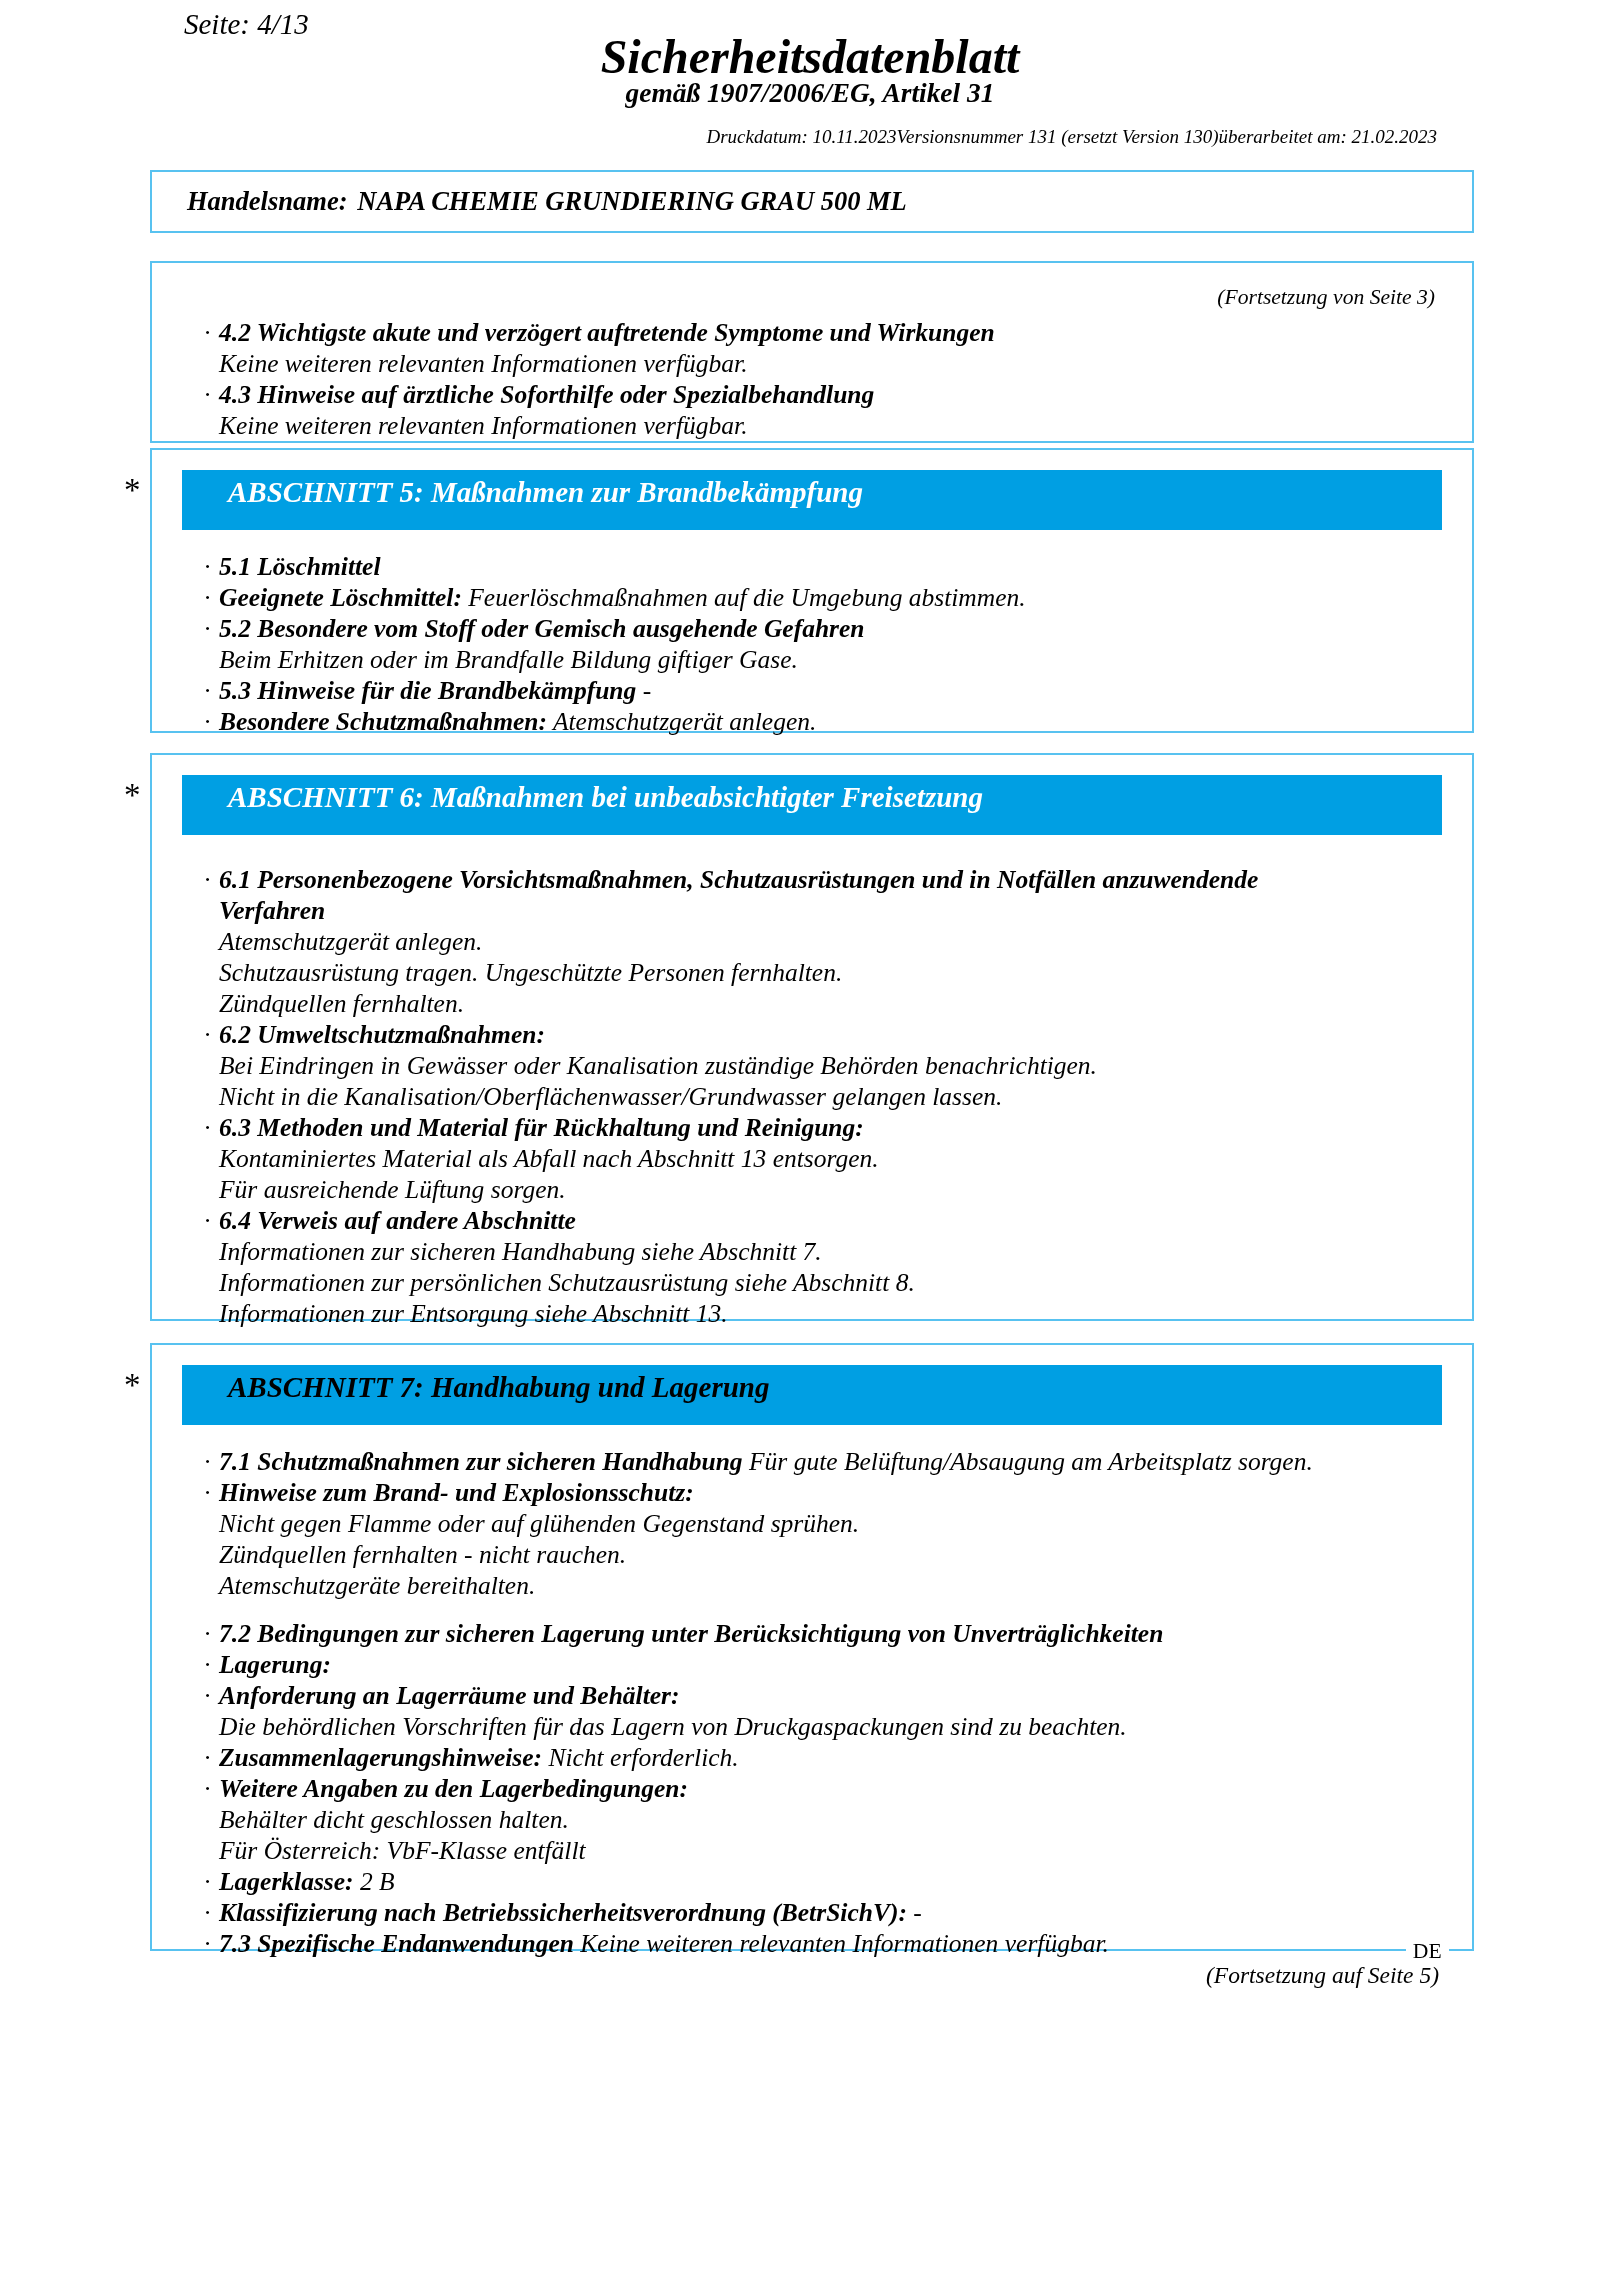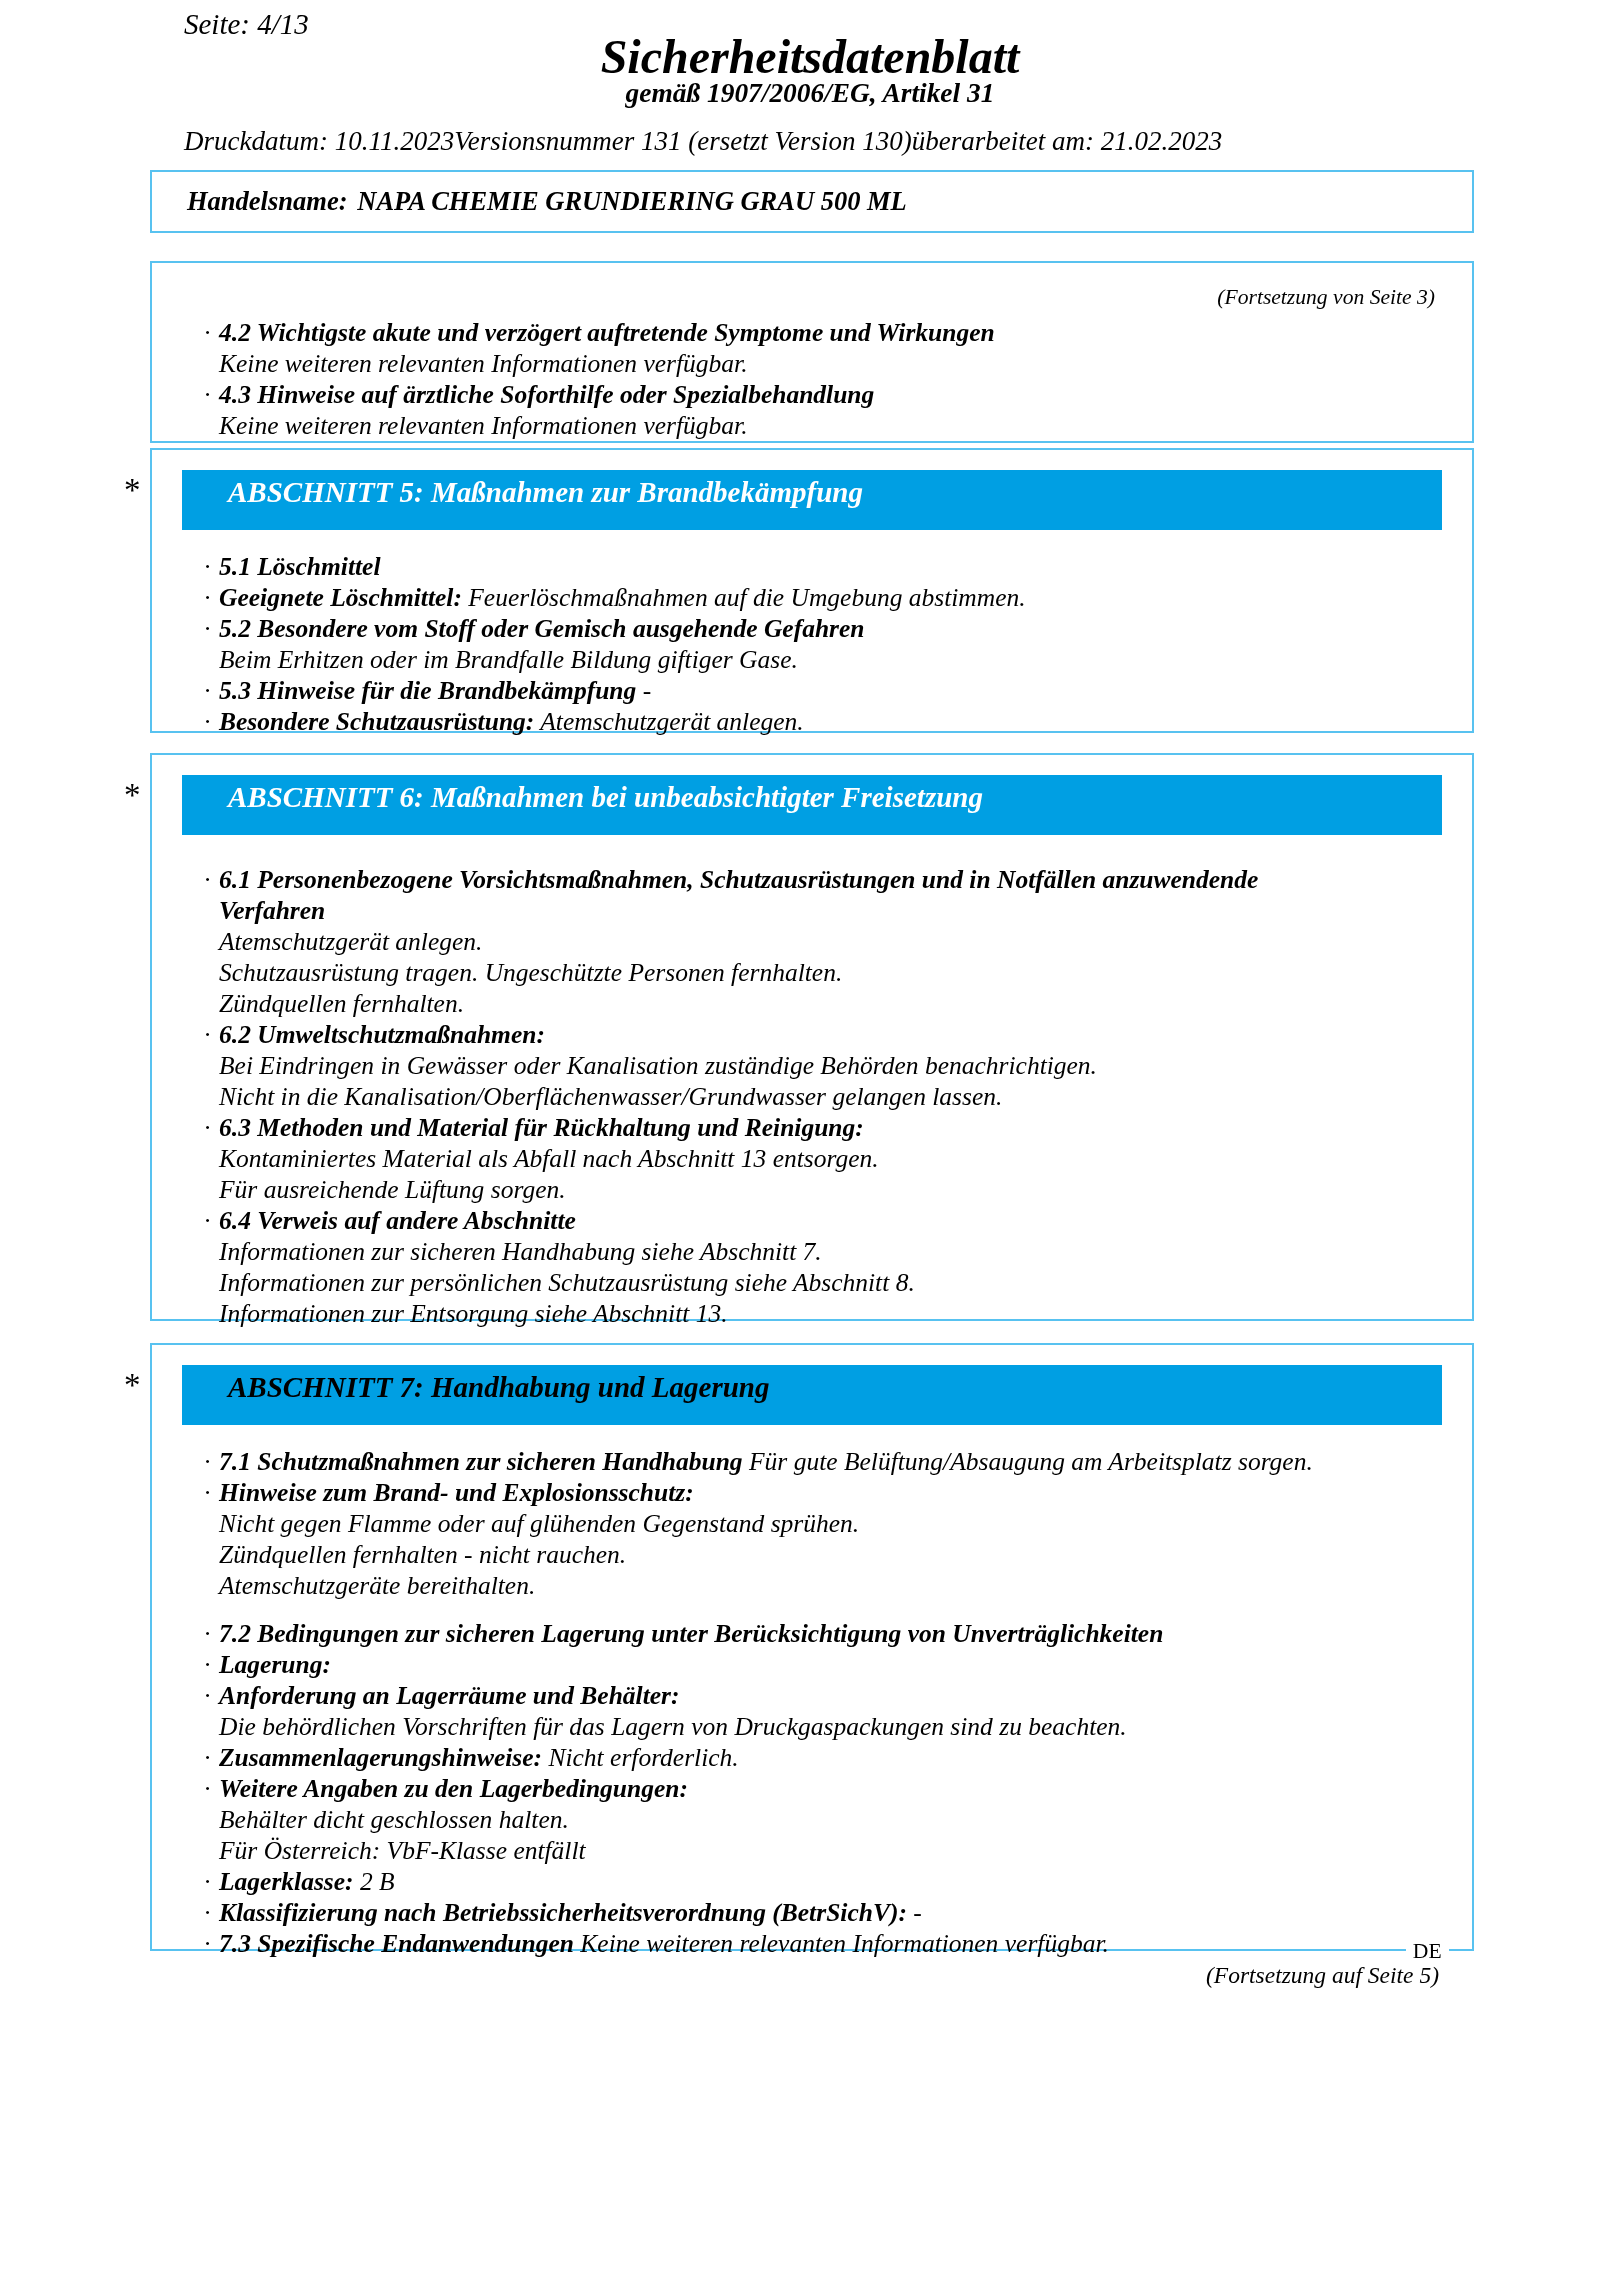--- a/index.html
+++ b/index.html
@@ -9,21 +9,21 @@
     font-style:italic;color:#000;overflow:hidden;
   }
   b{font-weight:bold;}
   
   .page-label{position:absolute;top:7.8px;left:184px;font-size:29px;}
   .doc-title{position:absolute;top:29px;left:0;width:100%;text-align:center;
              font-size:48px;font-weight:bold;}
   .doc-subtitle{position:absolute;top:78px;left:0;width:100%;text-align:center;
              font-size:27.4px;font-weight:bold;}
   .meta-row{position:absolute;top:126px;left:184px;width:1253px;
-            display:flex;justify-content:flex-start;font-size:27px;}
+            display:flex;justify-content:flex-end;font-size:19px;}
   
   .box{position:absolute;left:150px;width:1324px;box-sizing:border-box;
        border:2px solid #58C2F0;background:#fff;}
   .box-trade{top:170px;height:63px;display:flex;align-items:center;
              padding-left:35px;font-size:26.5px;font-weight:bold;}
   .box-trade .tn-label{margin-right:9.8px;}
   .box-sec4{top:261px;height:182px;}
   .box-sec5{top:448px;height:285px;}
   .box-sec6{top:753px;height:568px;}
   .box-sec7{top:1343px;height:608px;}
@@ -72,21 +72,21 @@
 
 <div class="box box-sec5" style="border-color: rgb(88, 194, 240);">
   <span class="star">*</span>
   <div class="bar" style="background: rgb(0, 159, 227); color: rgb(255, 255, 255);">ABSCHNITT 5: Maßnahmen zur Brandbekämpfung</div>
   <div class="rows">
       <div class="row"><span class="dot">·</span><b>5.1 Löschmittel</b></div>
       <div class="row"><span class="dot">·</span><b>Geeignete Löschmittel:</b> Feuerlöschmaßnahmen auf die Umgebung abstimmen.</div>
       <div class="row"><span class="dot">·</span><b>5.2 Besondere vom Stoff oder Gemisch ausgehende Gefahren</b></div>
       <div class="row">Beim Erhitzen oder im Brandfalle Bildung giftiger Gase.</div>
       <div class="row"><span class="dot">·</span><b>5.3 Hinweise für die Brandbekämpfung</b> -</div>
-      <div class="row"><span class="dot">·</span><b>Besondere Schutzausrüstung:</b> Atemschutzgerät anlegen.</div>
+      <div class="row"><span class="dot">·</span><b>Besondere Schutzmaßnahmen:</b> Atemschutzgerät anlegen.</div>
     </div>
 </div>
 
 <div class="box box-sec6" style="border-color: rgb(88, 194, 240);">
   <span class="star">*</span>
   <div class="bar" style="background: rgb(0, 159, 227); color: rgb(255, 255, 255);">ABSCHNITT 6: Maßnahmen bei unbeabsichtigter Freisetzung</div>
   <div class="rows">
       <div class="row"><span class="dot">·</span><b>6.1 Personenbezogene Vorsichtsmaßnahmen, Schutzausrüstungen und in Notfällen anzuwendende</b></div>
       <div class="row"><b>Verfahren</b></div>
       <div class="row">Atemschutzgerät anlegen.</div>

